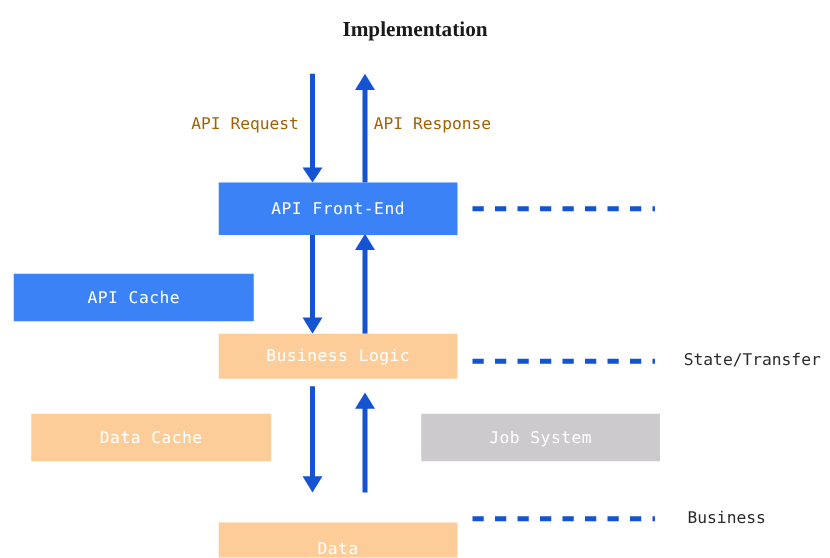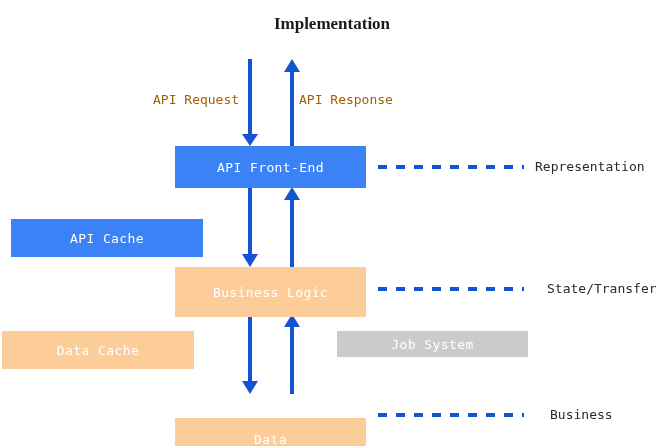--- a/index.html
+++ b/index.html
@@ -40,23 +40,23 @@
     font-size: 13px;
     color: #ffffff;
     letter-spacing: 0.4px;
   }
   .node-cyan   { background: #3b82f6; }
   .node-peach  { background: #fdcd99; }
   .node-gray   { background: #cdcace; }
 
   .node-api-frontend  { left: 175px; top: 146px; width: 191px; height: 42px; }
   .node-api-cache     { left: 11px;  top: 219px; width: 192px; height: 38px; }
-  .node-business      { left: 175px; top: 267px; width: 191px; height: 50px; }
-  .node-data-cache    { left: 2px;  top: 331px; width: 192px; height: 38px; }
-  .node-job-system    { left: 337px; top: 331px; width: 191px; height: 26px; }
+  .node-business      { left: 175px; top: 267px; width: 191px; height: 36px; }
+  .node-data-cache    { left: 25px;  top: 331px; width: 192px; height: 38px; }
+  .node-job-system    { left: 337px; top: 331px; width: 191px; height: 38px; }
   .node-data          { left: 175px; top: 394px; width: 191px; height: 42px; margin-top: 24px; }
 
   .edge-label {
     position: absolute;
     font-family: "DejaVu Sans Mono", "Liberation Mono", monospace;
     font-size: 13px;
     color: #a16207;
     white-space: nowrap;
   }
   .label-api-request  { left: 153px; top: 92px; }
@@ -154,17 +154,16 @@
     <span>Job System</span>
   </div>
 
   <div class="node node-peach node-data">
     <span>Data</span>
   </div>
 
   <div class="edge-label label-api-request">API Request</div>
   <div class="edge-label label-api-response">API Response</div>
 
-  <div class="side-label label-representation">Representation</div>
   <div class="side-label label-state-transfer">State/Transfer</div>
   <div class="side-label label-resource">Business</div>
 
 </div>
 
 </body></html>

